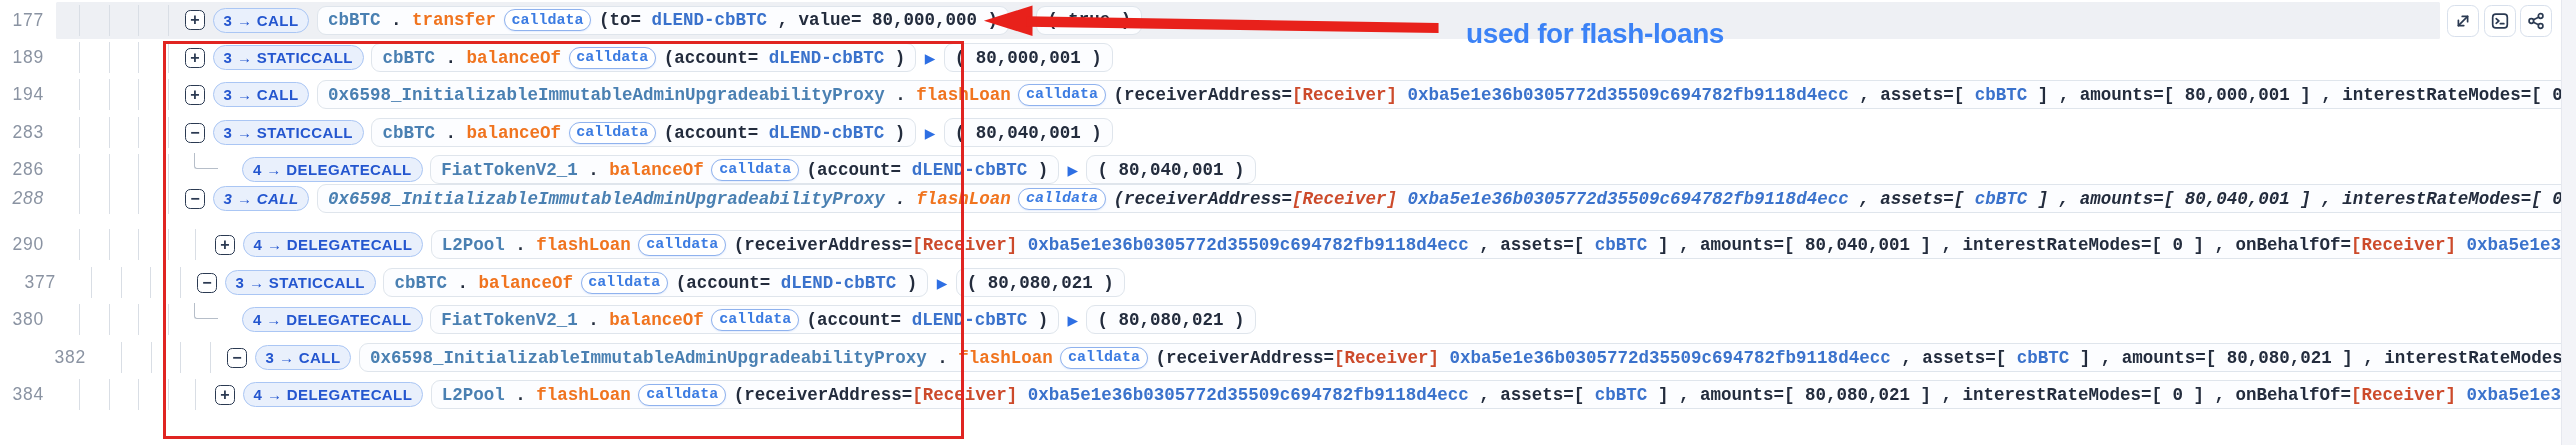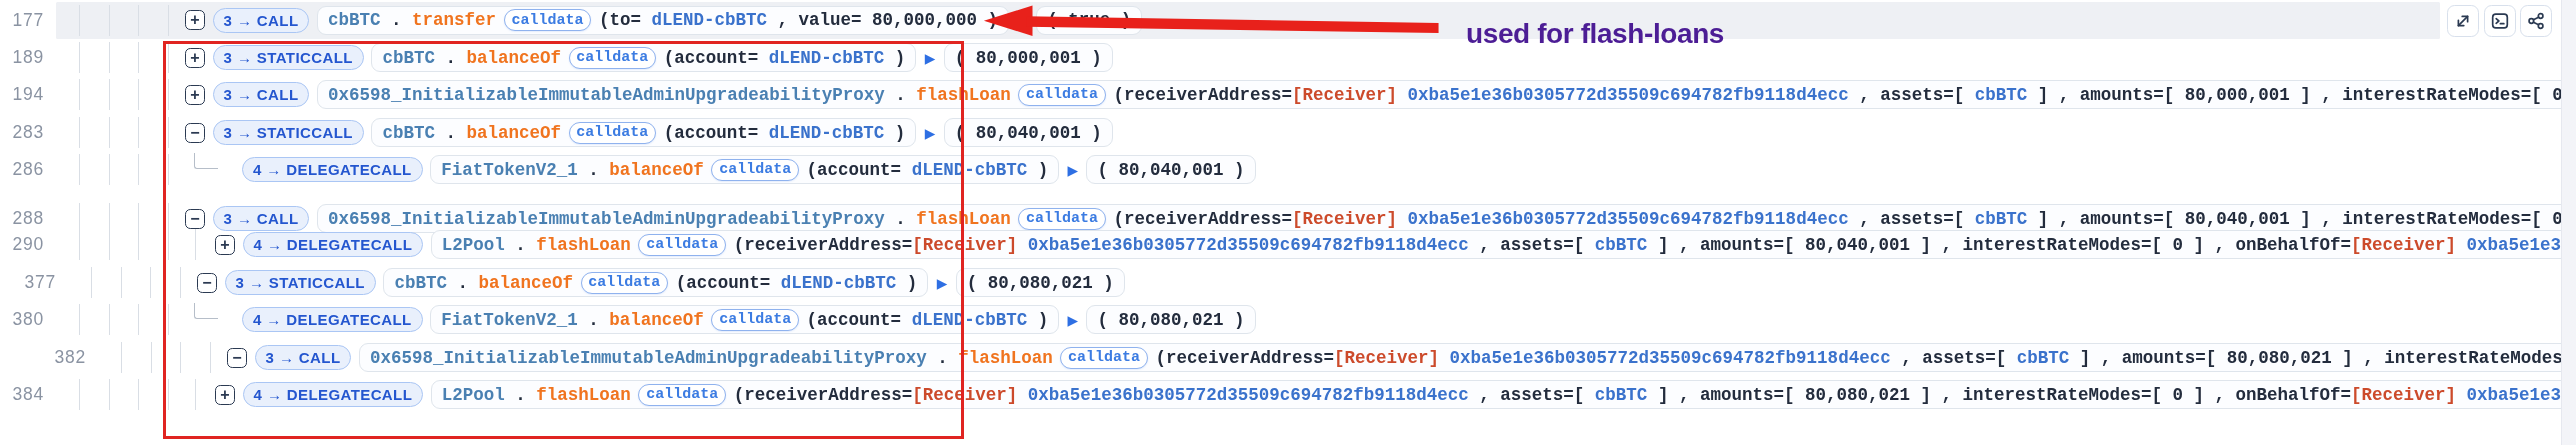--- a/index.html
+++ b/index.html
@@ -53,21 +53,21 @@
   .out-arrow{color:#2e6fe3;font-size:13.7px;margin:0 0.8px;font-family:"DejaVu Sans",sans-serif;}
 
   
   #red-box{
     position:absolute;left:163px;top:41px;width:801px;height:398px;
     border:3.8px solid #e02421;box-sizing:border-box;pointer-events:none;z-index:5;
   }
   #arrow-svg{position:absolute;left:0;top:0;pointer-events:none;z-index:6;}
   #annotation-label{
     position:absolute;left:1466px;top:17.5px;z-index:6;
-    color:#4c1d95;font-size:28px;font-weight:700;letter-spacing:-0.4px;
+    color:#3b82f6;font-size:28px;font-weight:700;letter-spacing:-0.4px;
   }
 
   
   .toolbar{position:absolute;top:4.6px;left:2447px;display:flex;gap:4.6px;z-index:7;}
   .tool-btn{
     width:32px;height:32px;border:1.1px solid #d8e0ec;border-radius:7.6px;background:#ffffff;
     display:flex;align-items:center;justify-content:center;box-sizing:border-box;cursor:pointer;
   }
   .tool-btn svg{stroke:#2b3a52;fill:none;stroke-width:2.2;stroke-linecap:round;stroke-linejoin:round;}
 
@@ -196,21 +196,21 @@
             <span class="c-plain">(account= </span>
             <span class="c-addr">dLEND-cbBTC</span>
             <span class="c-plain"> )</span>
           </div>
           <span class="out-arrow">▶</span>
           <div class="pill">
             <span class="c-plain">( 80,040,001 )</span>
           </div>
         </div>
       </div>
-      <div class="row" style="top: 200px;">
+      <div class="row" style="top: 180px; font-style: italic;">
         <div class="lineno">288</div>
         <div class="guide" style="left: 79px;"></div>
         <div class="guide" style="left: 109px;"></div>
         <div class="guide" style="left: 138px;"></div>
         <div class="guide" style="left: 168px;"></div>
         <div class="row-main" style="left: 185px;">
           <div class="expander">−</div>
           <div class="badge">3 → CALL</div>
           <div class="pill">
             <span class="c-contract">0x6598_InitializableImmutableAdminUpgradeabilityProxy</span>

